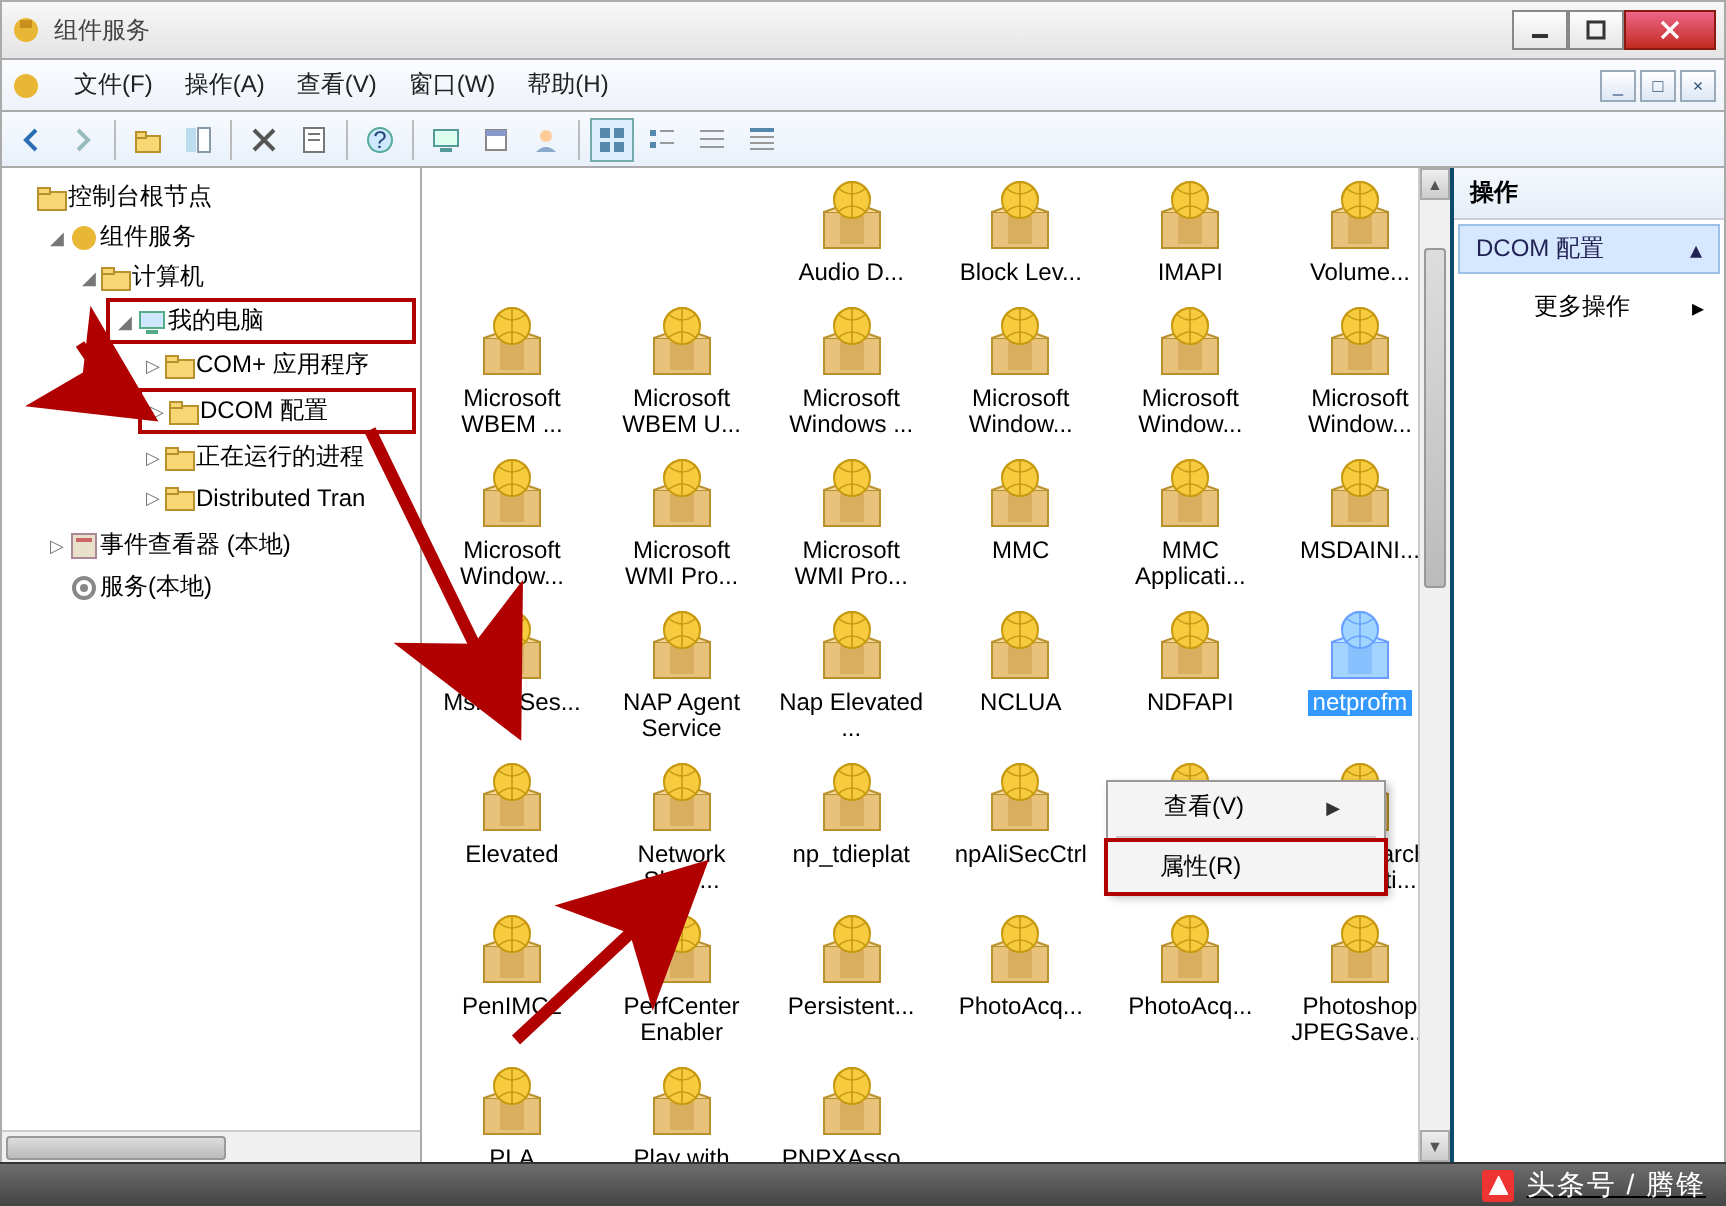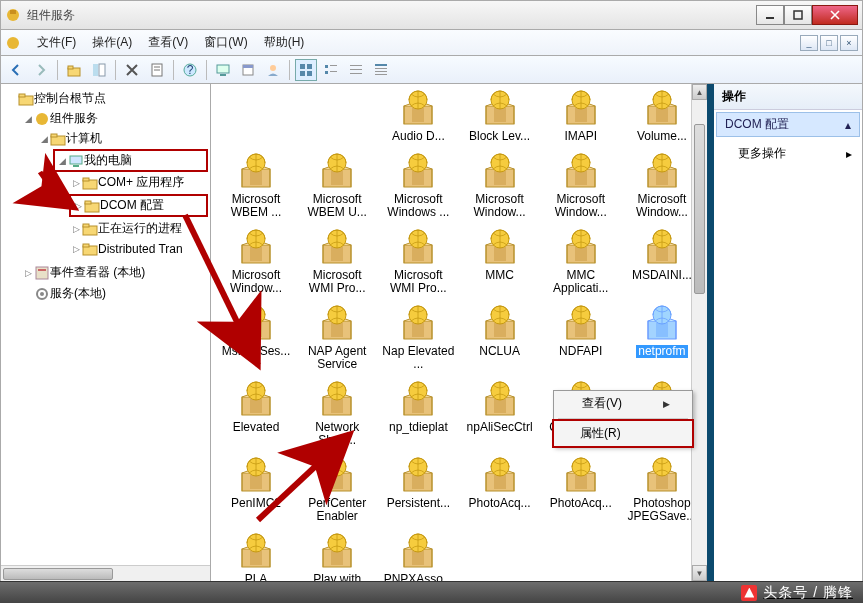--- a/index.html
+++ b/index.html
@@ -49,24 +49,24 @@
   .iconwrap { width:40px; height:40px; position:relative; }
   
 
   
   .ctxmenu { position:absolute; left:342px; top:306px; width:140px; background:#f4f4f4; border:1px solid #999; box-shadow:2px 2px 4px rgba(0,0,0,.25); z-index:20; }
   .ctxitem { padding:4px 22px 4px 28px; display:flex; align-items:center; justify-content:space-between; }
   .ctxitem.boxed { border:2px solid #b00000; margin:-2px; padding:4px 20px 4px 26px; }
   .ctx-arrow { font-size:9px; color:#333; }
 
   
-  .actions { width:155px; border-left:7px solid #0c4a6e; background:#fff; }
+  .actions { width:137px; border-left:2px solid #0c4a6e; background:#fff; }
   .actions-hd { background:linear-gradient(#f4f8fc,#e6eef8); border-bottom:1px solid #ccd; padding:4px 8px; font-weight:bold; }
   .actions-sub { background:#d6e8ff; border:1px solid #9cc0e8; margin:2px; padding:3px 8px; display:flex; justify-content:space-between; align-items:center; color:#225; }
-  .actions-row { padding:6px 10px 6px 24px; display:flex; justify-content:space-between; align-items:center; }
+  .actions-row { padding:6px 10px 6px 40px; display:flex; justify-content:space-between; align-items:center; }
 
   
   .footer { height:22px; background:linear-gradient(#6d6d6d,#444); border-top:1px solid #333; display:flex; align-items:center; justify-content:flex-end; padding:0 10px;text-decoration:underline; }
   .footer span { color:#fff; font-size:14px; letter-spacing:1px; }
   .footer .logo { width:16px; height:16px; background:#e33; border-radius:2px; margin-right:6px; position:relative; }
   .footer .logo:after { content:""; position:absolute; inset:3px; background:#fff; clip-path:polygon(50% 0,100% 100%,0 100%);} 
 
   
   .overlay { position:absolute; inset:0; pointer-events:none; z-index:30; }
 

